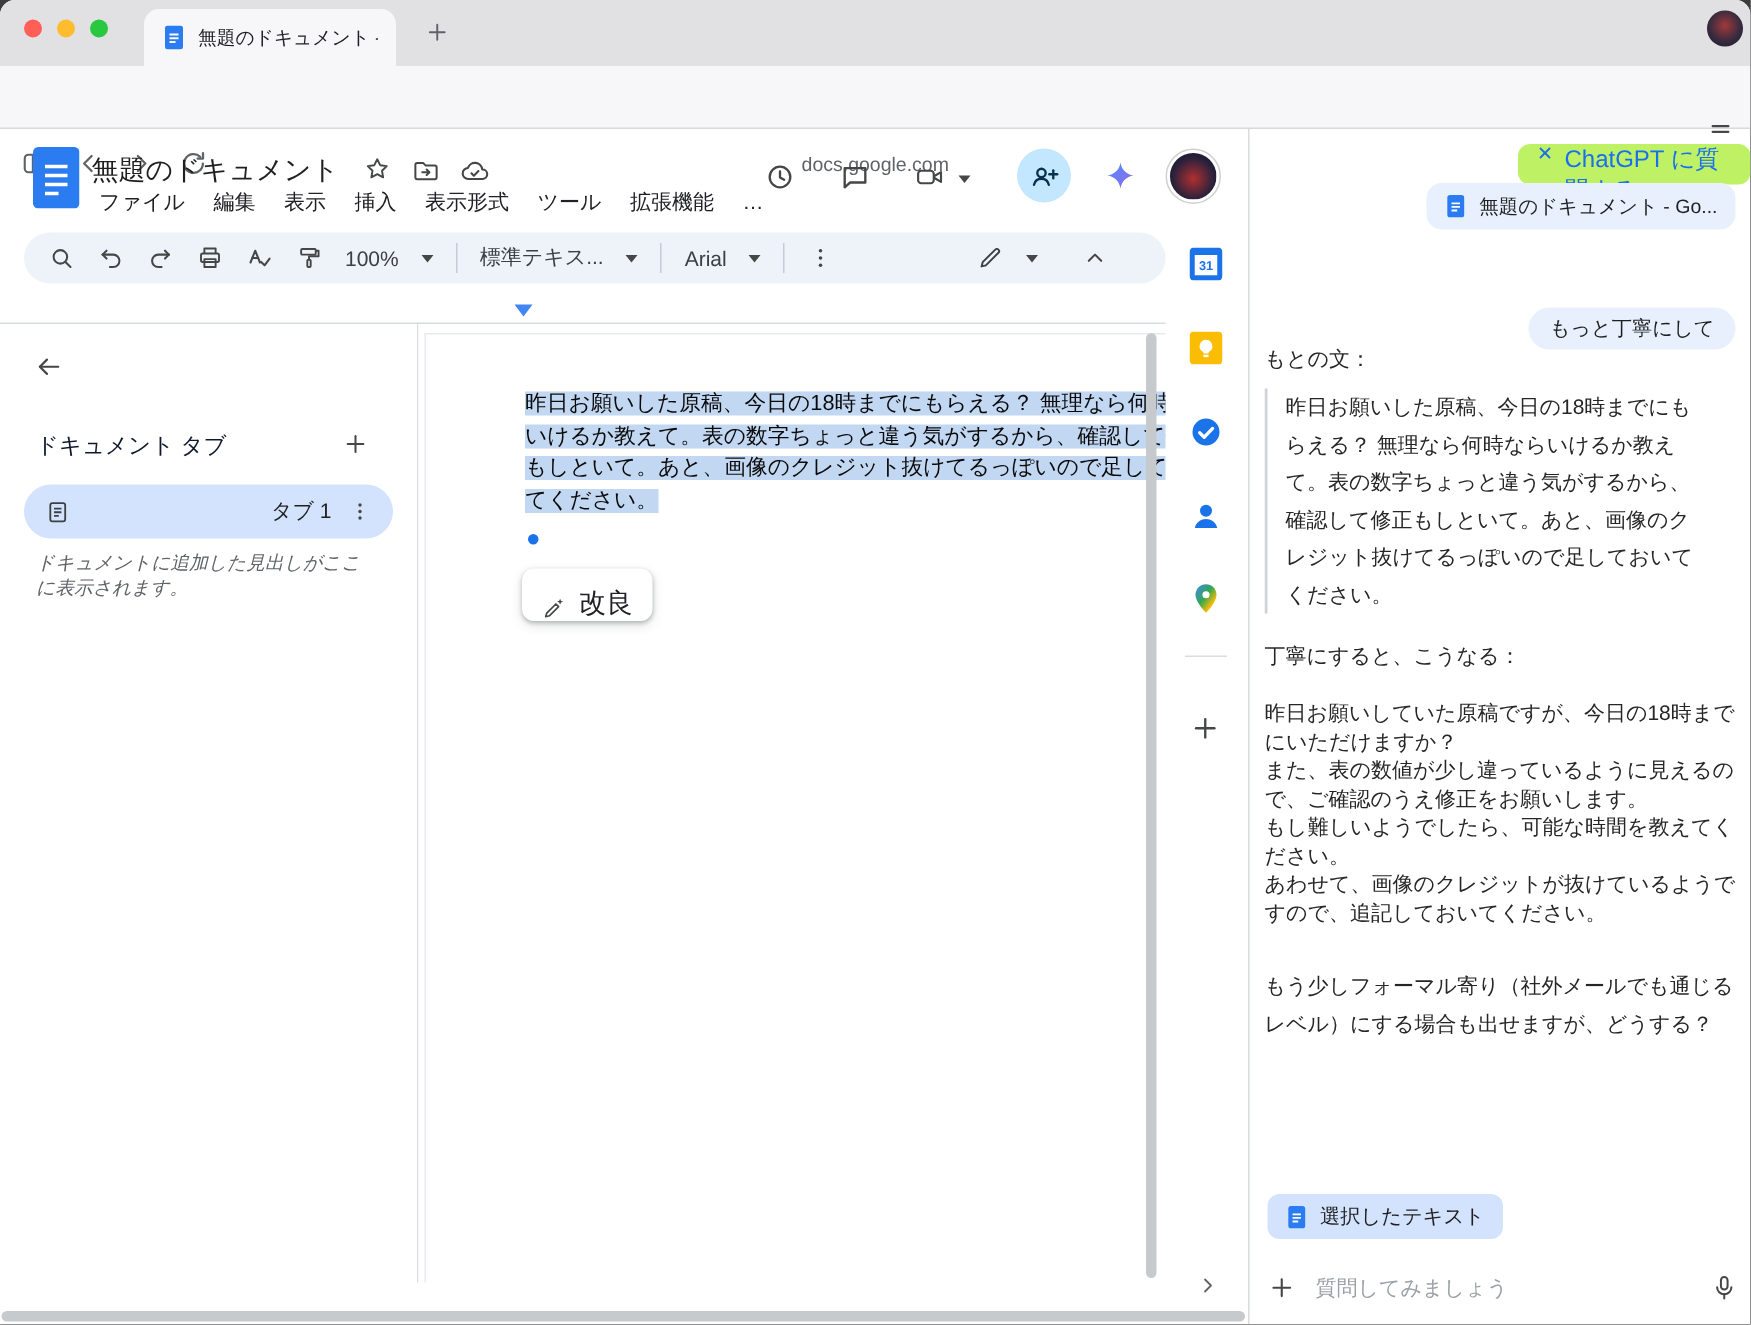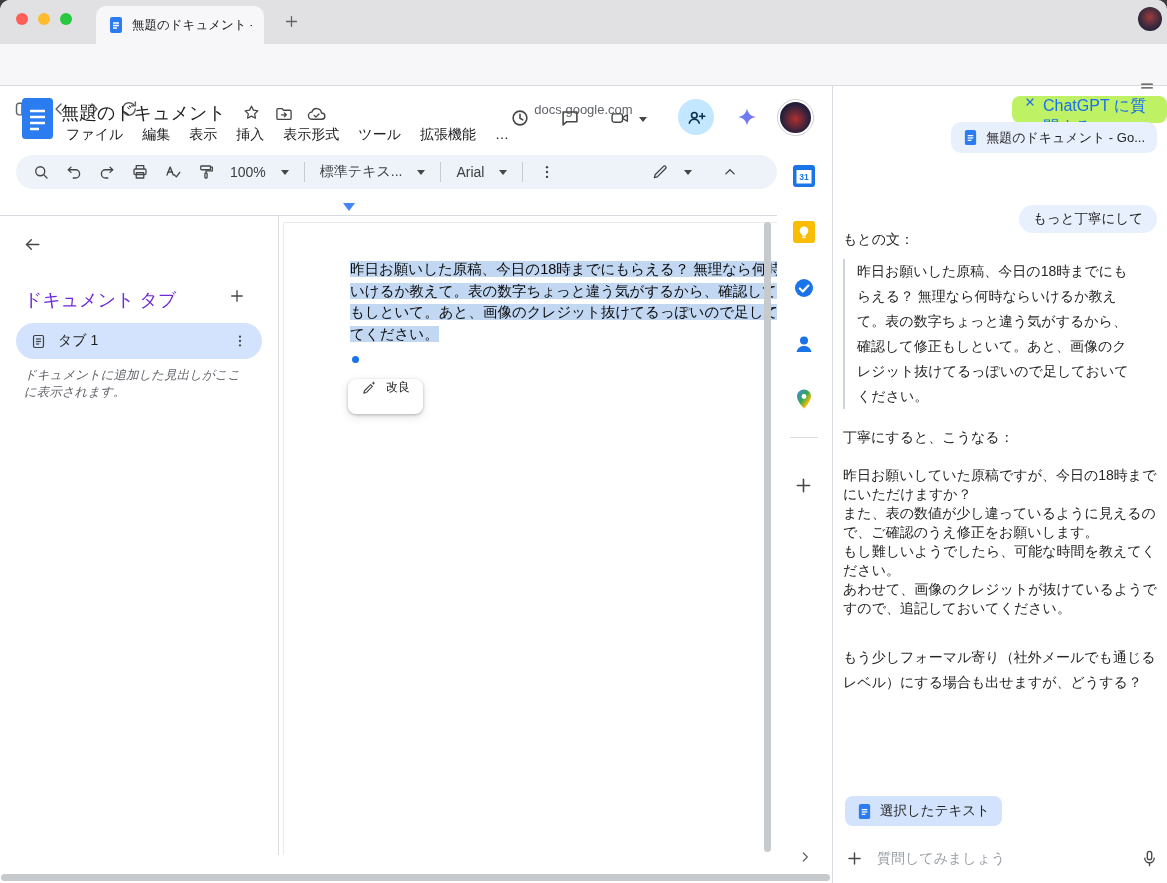--- a/index.html
+++ b/index.html
@@ -52,38 +52,38 @@
     background:#eef2f9; border-radius:17px; display:flex; align-items:center;
     gap:15px; padding:0 38px 0 16px; color:#444746; }
   .tb-sep { width:1px; height:20px; background:#c6ccd4; }
   .tb-group { display:flex; align-items:center; gap:15px; font-size:14px; color:#3c4043; cursor:pointer; }
   .caret { width:0; height:0; border-left:4px solid transparent; border-right:4px solid transparent; border-top:5px solid #444746; }
   .indent-marker { position:absolute; left:343px; top:203px; width:0; height:0;
     border-left:6px solid transparent; border-right:6px solid transparent; border-top:8px solid #4286f5; }
   .topline { position:absolute; left:0; top:215px; width:777px; height:1px; background:#d7dade; }
 
   
-  .panel-title { position:absolute; left:24px; top:288px; font-size:18px; color:#6d28d9; }
+  .panel-title { position:absolute; left:24px; top:288px; font-size:15px; color:#0f172a; }
   .tab-pill { position:absolute; left:16px; top:323px; width:246px; height:36px; border-radius:18px;
     background:#d3e3fd; display:flex; align-items:center; gap:11px; padding:0 14px; cursor:pointer; }
-  .tab-pill .lbl { font-size:14px; color:#1f1f1f; flex:1; }
+  .tab-pill .lbl { font-size:14px; color:#1f1f1f; flex:1;text-align:right; }
   .panel-hint { position:absolute; left:24px; top:367px; width:218px; font-size:12.5px; line-height:17px;
     color:#5f6368; font-style:italic; }
   .vline { position:absolute; left:278px; top:216px; width:1px; height:639px; background:#dadce0; }
 
   
   .editor { position:absolute; left:279px; top:216px; width:498px; height:639px; overflow:hidden; background:#fff; }
   .page { position:absolute; left:4px; top:6px; width:600px; height:720px; background:#fff;
     border:1px solid #e8eaed; border-bottom:none; }
   .doc-text { position:absolute; left:66px; top:36px; width:465px; font-size:14.5px; line-height:21.5px; color:#0a0a0a; }
   .hl { background:#c2d7f2; }
   .cursor-dot { position:absolute; left:352px; top:356px; width:7px; height:7px; border-radius:50%; background:#1a73e8; }
   .improve-btn { position:absolute; left:348px; top:379px; height:35px; padding:0 13px;
-    background:#fff; border-radius:8px; display:flex; align-items:flex-start; gap:8px;
-    font-size:12px; color:#202124; cursor:pointer;
+    background:#fff; border-radius:8px; display:flex; align-items:flex-end; gap:8px;
+    font-size:18px; color:#202124; cursor:pointer;
     box-shadow:0 1px 3px rgba(60,64,67,.32), 0 3px 8px rgba(60,64,67,.15); }
   .vscroll { position:absolute; left:764px; top:222px; width:7px; height:630px; border-radius:4px; background:#c7cacd; }
   .hscroll { position:absolute; left:1px; top:874px; width:829px; height:7px; border-radius:4px; background:#c7cacd; }
 
   
   .strip-icon { position:absolute; left:793px; cursor:pointer; }
   .strip-sep { position:absolute; left:790px; top:437px; width:28px; height:1px; background:#dadce0; }
   .strip-plus { position:absolute; left:793px; top:475px; color:#444746; cursor:pointer; }
   .corner-chevron { position:absolute; left:797px; top:849px; color:#5f6368; cursor:pointer; }
 

